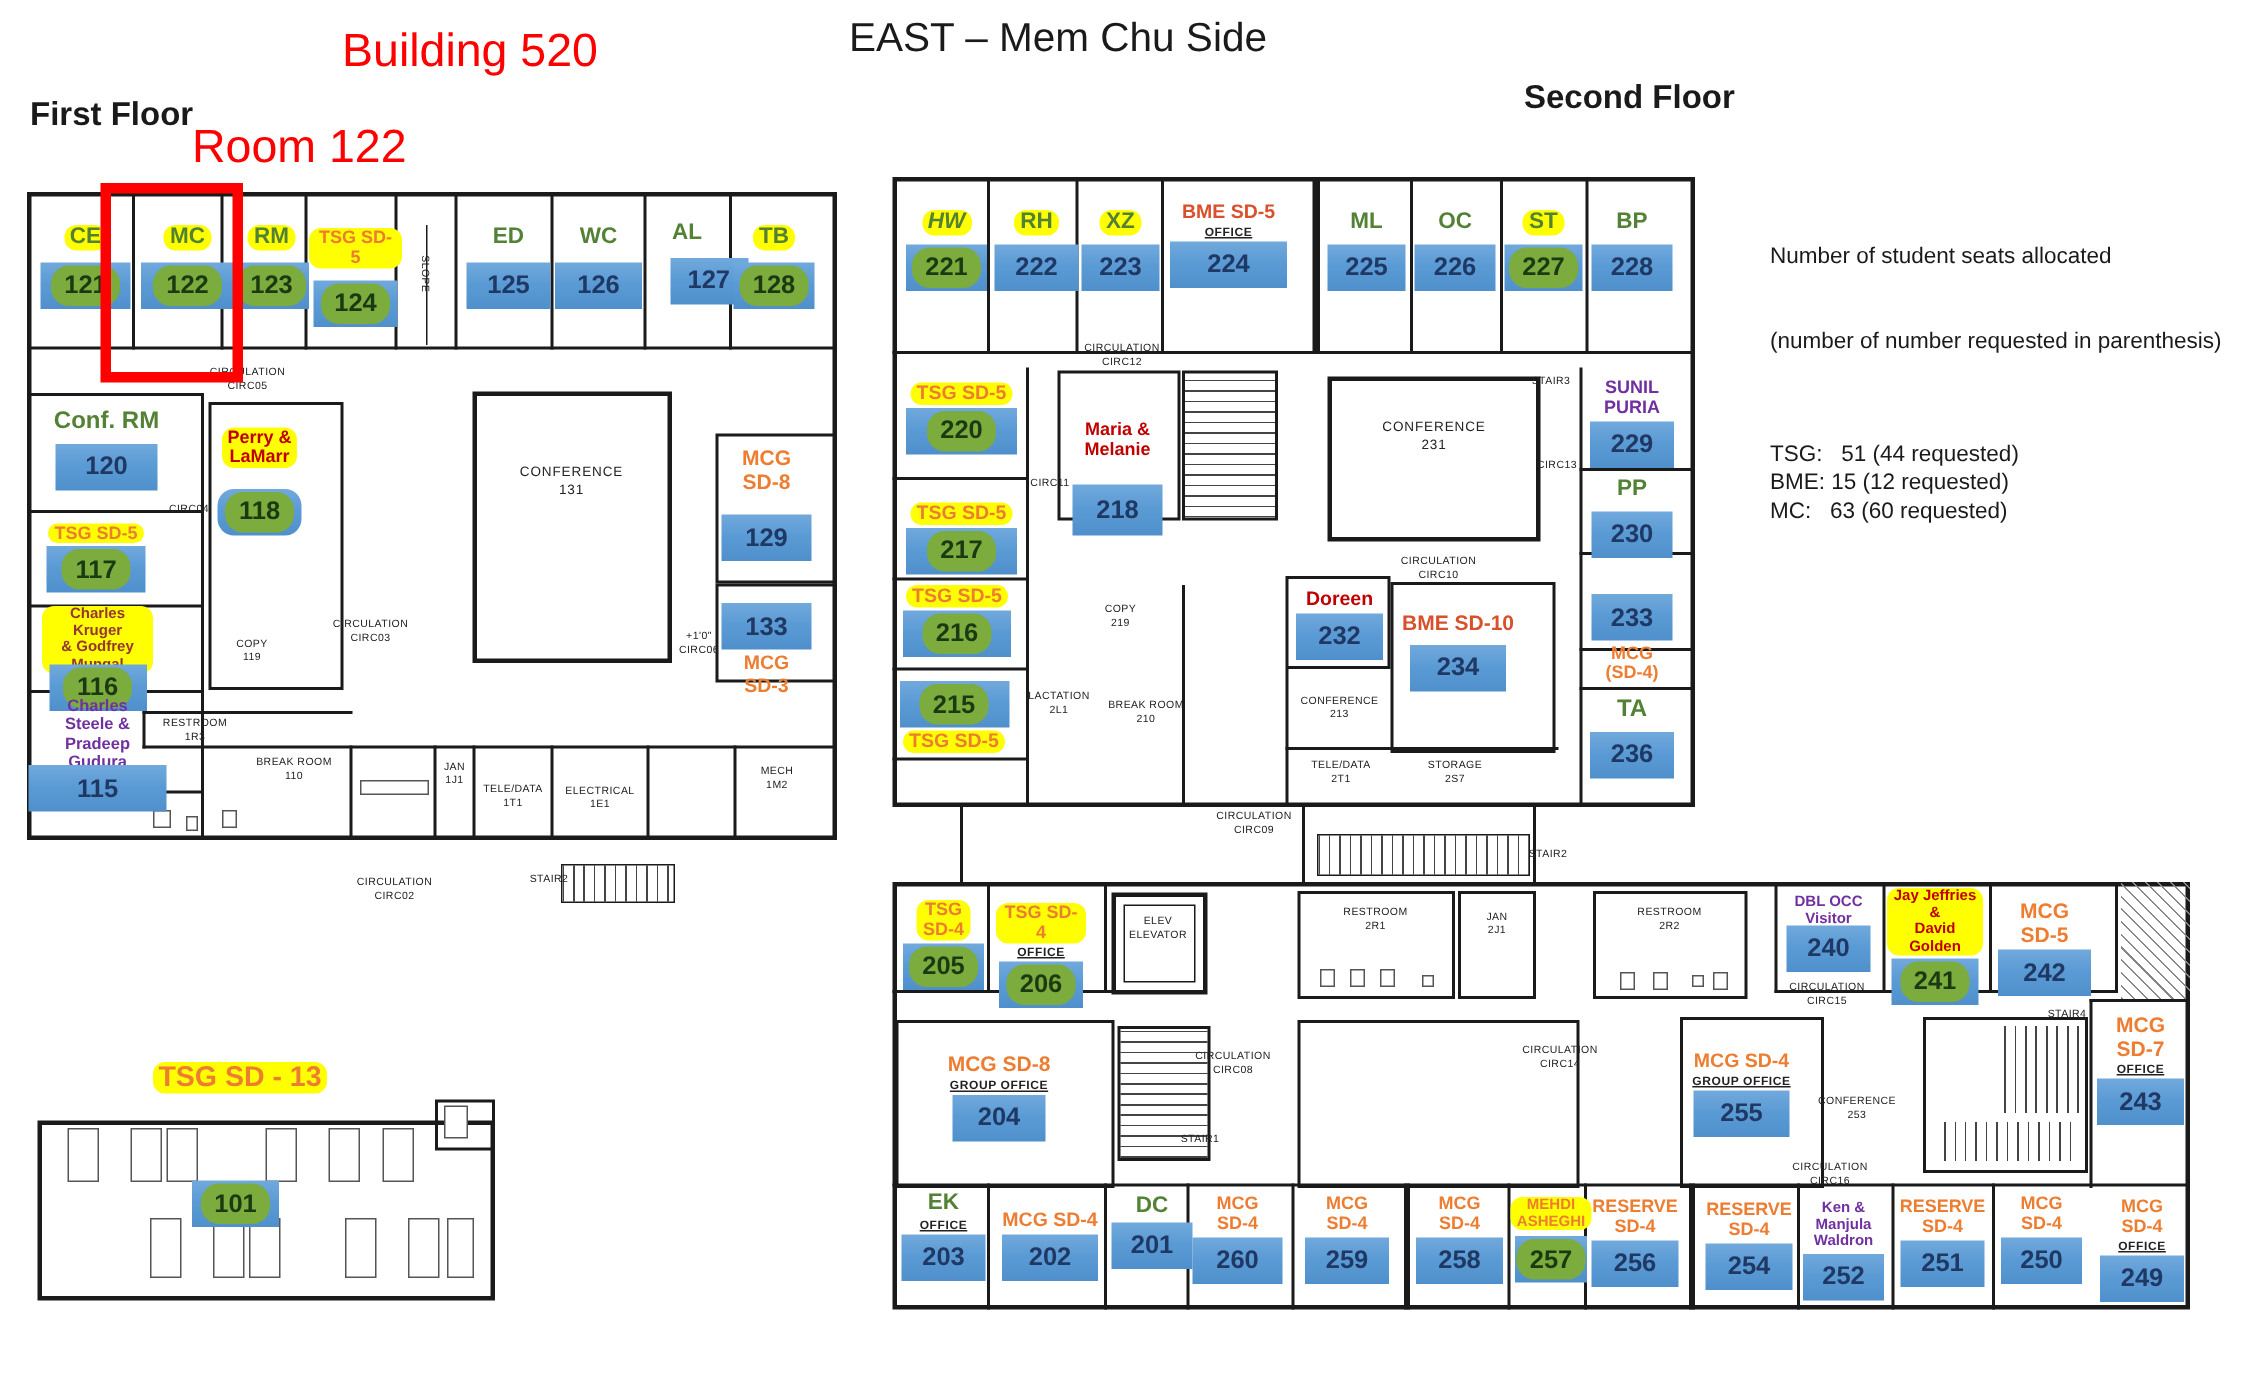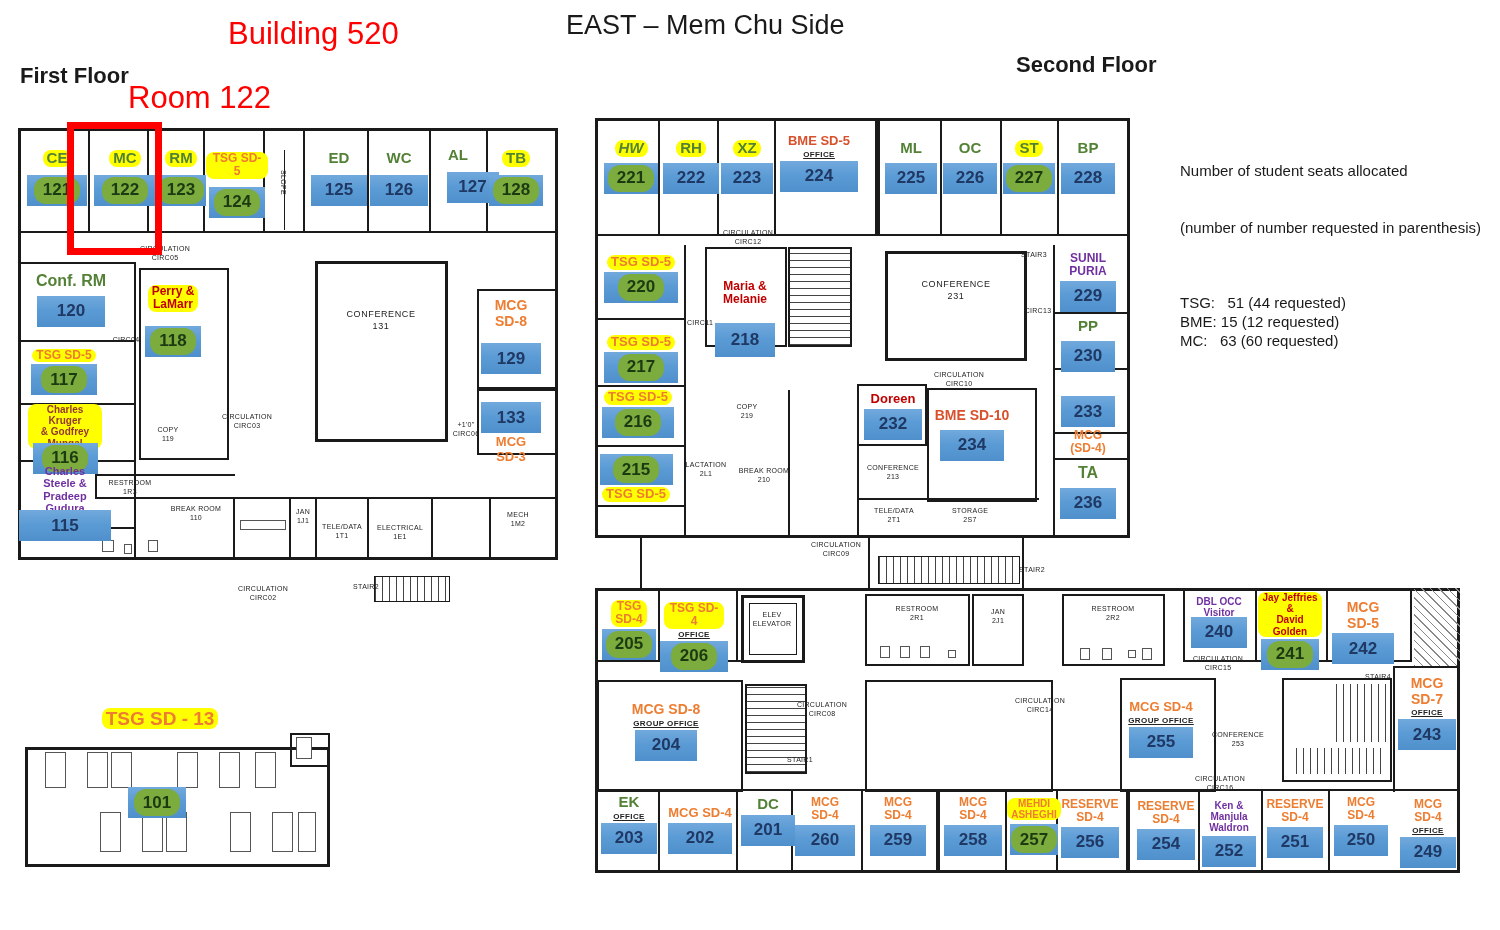--- a/index.html
+++ b/index.html
@@ -235,21 +235,21 @@
       </div>
     </div>
     <div class="room" style="left: 26px; top: 465px; width: 78px;">
       <div class="rlabel lp" style="font-size: 11px;">Charles Steele &amp;
 Pradeep Gudura</div>
       <div class="bar" style="width: 92px; margin-top: -4px;">115</div>
     </div>
     <div class="room" style="left: 142px; top: 285px; width: 62px;">
       <div class="rlabel lr hl" style="font-size: 12px;">Perry &amp;
 LaMarr</div>
-      <div class="bar" style="width: 56px; margin-top: 14px;">
+      <div class="bar" style="width: 56px; margin-top: 14px; border-radius: 11px;">
         <div class="pill">118</div>
       </div>
     </div>
     <div class="room" style="left: 480px; top: 298px; width: 62px;">
       <div class="rlabel lo" style="font-size: 14px;">MCG
 SD-8</div>
       <div class="bar" style="width: 60px; margin-top: 14px;">129</div>
     </div>
     <div class="room" style="left: 480px; top: 400px; width: 62px;">
       <div class="bar" style="width: 60px;">133</div>
@@ -373,21 +373,21 @@
     <div class="room" style="left: 600px; top: 600px; width: 58px;">
       <div class="rlabel lo hl" style="font-size: 12px;">TSG
 SD-4</div>
       <div class="bar" style="width: 54px;">
         <div class="pill">205</div>
       </div>
     </div>
     <div class="room" style="left: 664px; top: 602px; width: 60px;">
       <div class="rlabel lo hl" style="font-size: 12px;">TSG SD-4</div>
       <div class="rsub">OFFICE</div>
-      <div class="bar" style="width: 68px;">
+      <div class="bar" style="width: 56px;">
         <div class="pill">206</div>
       </div>
     </div>
     <div class="room" style="left: 1186px; top: 596px; width: 66px;">
       <div class="rlabel lp" style="font-size: 10px;">DBL OCC
 Visitor
 Emeriti</div>
       <div class="bar" style="width: 56px; margin-top: -13px;">240</div>
     </div>
     <div class="room" style="left: 1258px; top: 592px; width: 64px;">

